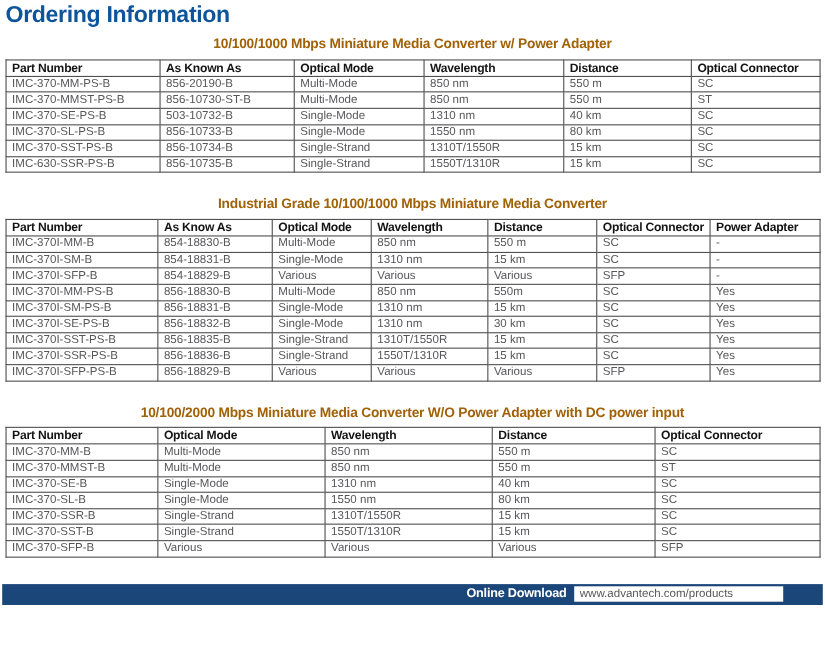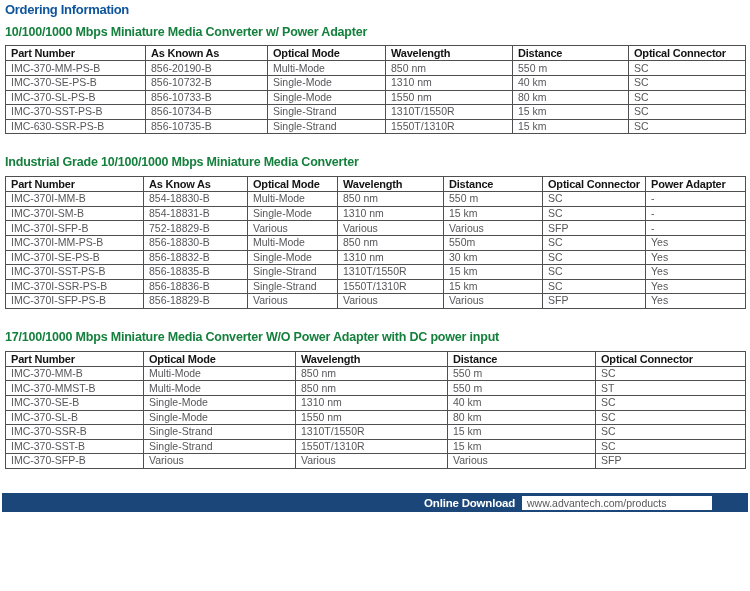--- a/index.html
+++ b/index.html
@@ -7,35 +7,36 @@
     width: 750px;
     height: 591px;
     background: #ffffff;
     font-family: "Liberation Sans", sans-serif;
     color: #56565a;
     overflow: hidden;
   }
   .page { padding: 2px 5px 0 5px; width: 740px; }
 
   .page-title {
-    font-size: 13px;
+    font-size: 21px;
     font-weight: bold;
     color: #0d549b;
     letter-spacing: -0.3px;
     margin: 1px 0 9px 0;
     line-height: 1.05;
   }
 
   .section-heading {
     font-size: 12.5px;
     font-weight: bold;
-    color: #15803d;
+    color: #a16207;
     letter-spacing: -0.2px;
     margin: 0 0 6px 0;
     line-height: 1.1;
+    text-align: center;
   }
   .section { margin-bottom: 22px; }
   .section + .section { margin-top: 9px; }
 
   table.data-table {
     border-collapse: collapse;
     table-layout: fixed;
     width: 740px;
     font-size: 10.5px;
   }
@@ -118,22 +119,30 @@
         <tbody>
           <tr>
             <td>IMC-370-MM-PS-B</td>
             <td>856-20190-B</td>
             <td>Multi-Mode</td>
             <td>850 nm</td>
             <td>550 m</td>
             <td>SC</td>
           </tr>
           <tr>
+            <td>IMC-370-MMST-PS-B</td>
+            <td>856-10730-ST-B</td>
+            <td>Multi-Mode</td>
+            <td>850 nm</td>
+            <td>550 m</td>
+            <td>ST</td>
+          </tr>
+          <tr>
             <td>IMC-370-SE-PS-B</td>
-            <td>856-10732-B</td>
+            <td>503-10732-B</td>
             <td>Single-Mode</td>
             <td>1310 nm</td>
             <td>40 km</td>
             <td>SC</td>
           </tr>
           <tr>
             <td>IMC-370-SL-PS-B</td>
             <td>856-10733-B</td>
             <td>Single-Mode</td>
             <td>1550 nm</td>
@@ -197,33 +206,42 @@
             <td>IMC-370I-SM-B</td>
             <td>854-18831-B</td>
             <td>Single-Mode</td>
             <td>1310 nm</td>
             <td>15 km</td>
             <td>SC</td>
             <td>-</td>
           </tr>
           <tr>
             <td>IMC-370I-SFP-B</td>
-            <td>752-18829-B</td>
+            <td>854-18829-B</td>
             <td>Various</td>
             <td>Various</td>
             <td>Various</td>
             <td>SFP</td>
             <td>-</td>
           </tr>
           <tr>
             <td>IMC-370I-MM-PS-B</td>
             <td>856-18830-B</td>
             <td>Multi-Mode</td>
             <td>850 nm</td>
             <td>550m</td>
+            <td>SC</td>
+            <td>Yes</td>
+          </tr>
+          <tr>
+            <td>IMC-370I-SM-PS-B</td>
+            <td>856-18831-B</td>
+            <td>Single-Mode</td>
+            <td>1310 nm</td>
+            <td>15 km</td>
             <td>SC</td>
             <td>Yes</td>
           </tr>
           <tr>
             <td>IMC-370I-SE-PS-B</td>
             <td>856-18832-B</td>
             <td>Single-Mode</td>
             <td>1310 nm</td>
             <td>30 km</td>
             <td>SC</td>
@@ -254,21 +272,21 @@
             <td>Various</td>
             <td>Various</td>
             <td>SFP</td>
             <td>Yes</td>
           </tr>
         </tbody>
       </table>
   </div>
 
   <div class="section">
-    <h2 class="section-heading">17/100/1000 Mbps Miniature Media Converter W/O Power Adapter with DC power input</h2>
+    <h2 class="section-heading">10/100/2000 Mbps Miniature Media Converter W/O Power Adapter with DC power input</h2>
     <table class="data-table" data-table="2">
         <colgroup>
           <col style="width: 138px;">
           <col style="width: 152px;">
           <col style="width: 152px;">
           <col style="width: 148px;">
           <col style="width: 150px;">
         </colgroup>
         <thead>
           <tr>

